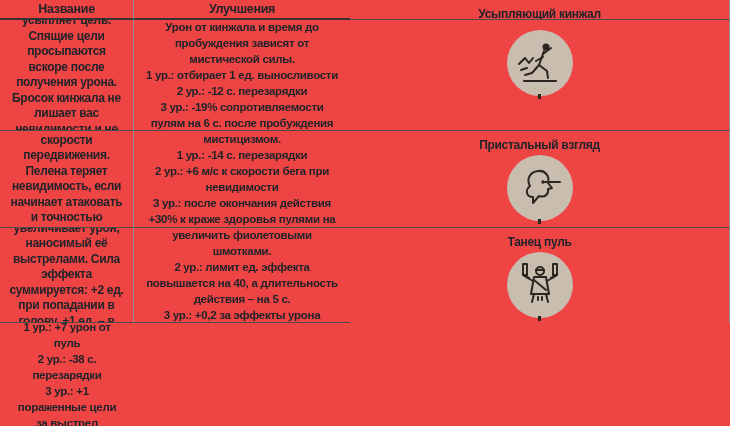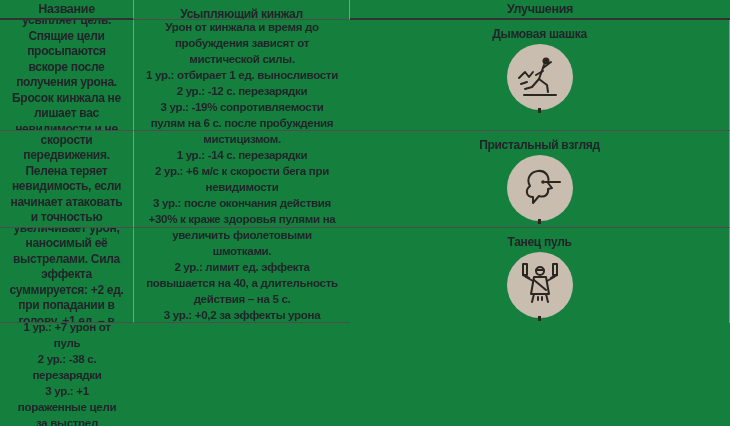--- a/index.html
+++ b/index.html
@@ -1,17 +1,17 @@
 <!DOCTYPE html>
 <html><head>
 <meta charset="utf-8">
 <style>
   html,body{margin:0;padding:0;background:#ffffff;}
   .page{
-    width:730px;height:426px;overflow:hidden;background:#15803d;
+    width:730px;height:426px;overflow:hidden;background:#ef4444;
     font-family:"Liberation Sans","DejaVu Sans",sans-serif;
     color:#20242a;font-weight:700;letter-spacing:-0.3px;
     position:relative;
   }
   .table{
     display:grid;
     grid-template-columns:134px 216px 380px;
     grid-template-rows:20px 111px 97px 95px 103px;
     width:730px;height:426px;
   }
@@ -46,45 +46,44 @@
   }
   .upg-line{width:100%;}
 </style>
 </head>
 <body>
 
 <div class="page">
   <div class="table">
 
     <div class="cell hdr vline">Название</div>
+    <div class="cell hdr">Улучшения</div>
+
     <div class="cell vline hline name-cell">
       <div class="name-label">Усыпляющий кинжал</div>
       <div class="icon-circle" style="background:#c9bdb0">
         <svg width="56" height="56" viewBox="0 0 56 56" fill="none" stroke="#2c2620" stroke-width="2" stroke-linecap="round">
           <path d="M10 16 L16 10"></path>
             <path d="M12.5 18.5 L18.5 12.5"></path>
             <path d="M15 21 L21 15"></path>
             <path d="M17.5 23.5 L23.5 17.5"></path>
           <path d="M20 26 L26 20 C34 24 41 31 45 45 C31 41 24 34 20 26 Z" fill="#2c2620" stroke="none"></path>
         </svg>
       </div>
       <div class="caption-frag"></div>
     </div>
-
-    <div class="cell hdr">Улучшения</div>
     <div class="cell vline hline desc-cell">Пелена бросает кинжал, который наносит урон и усыпляет цель. Спящие цели просыпаются вскоре после получения урона. Бросок кинжала не лишает вас невидимости и не прерывает активированные умения врагов.</div>
     <div class="cell hline upg-cell">
       <div class="upg-line">Урон от кинжала и время до пробуждения зависят от мистической силы.</div>
       <div class="upg-line">1 ур.: отбирает 1 ед. выносливости</div>
       <div class="upg-line">2 ур.: -12 с. перезарядки</div>
       <div class="upg-line">3 ур.: -19% сопротивляемости пулям на 6 с. после пробуждения</div>
     </div>
 
     <div class="cell vline hline name-cell">
-      <div class="name-label">Дымовая шашка</div>
       <div class="icon-circle" style="background:#c9bdb0">
         <svg width="56" height="56" viewBox="0 0 56 56" fill="none" stroke="#2c2620" stroke-width="2" stroke-linecap="round" stroke-linejoin="round">
           <circle cx="34" cy="12" r="3.5" fill="#2c2620" stroke="none"></circle>
           <path d="M32 16 L27 30"></path>
           <path d="M31 19 L39 13"></path>
           <path d="M31 22 L24 26"></path>
           <path d="M27 30 L35 36 L36 43"></path>
           <path d="M27 30 L20 38 L13 40"></path>
           <path d="M12 46 L44 46"></path>
           <path d="M7 29 L13 23 L17 28 L21 23"></path>

